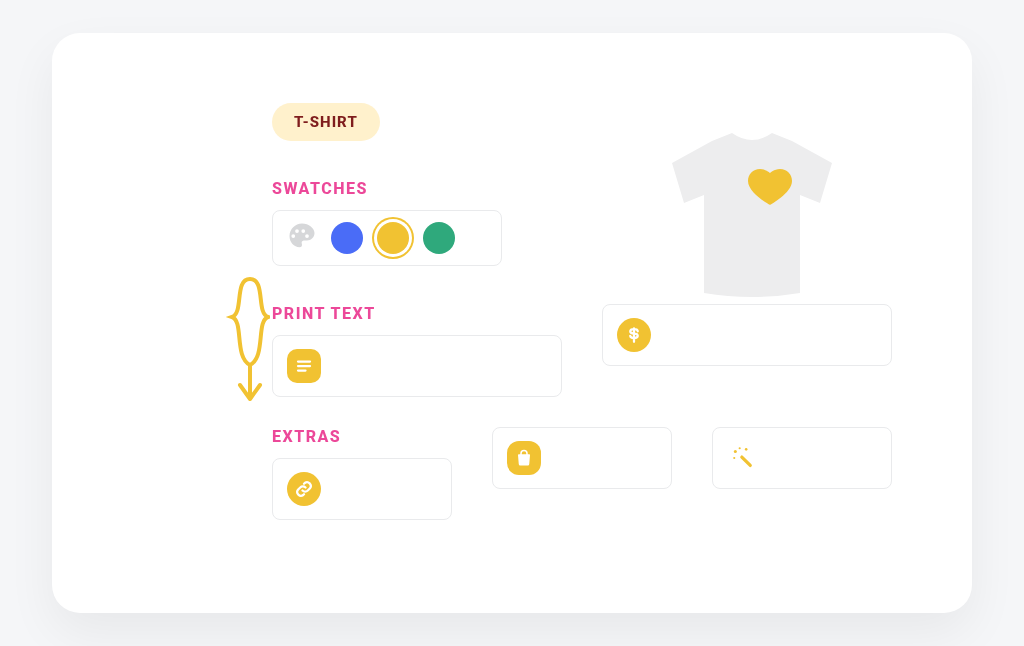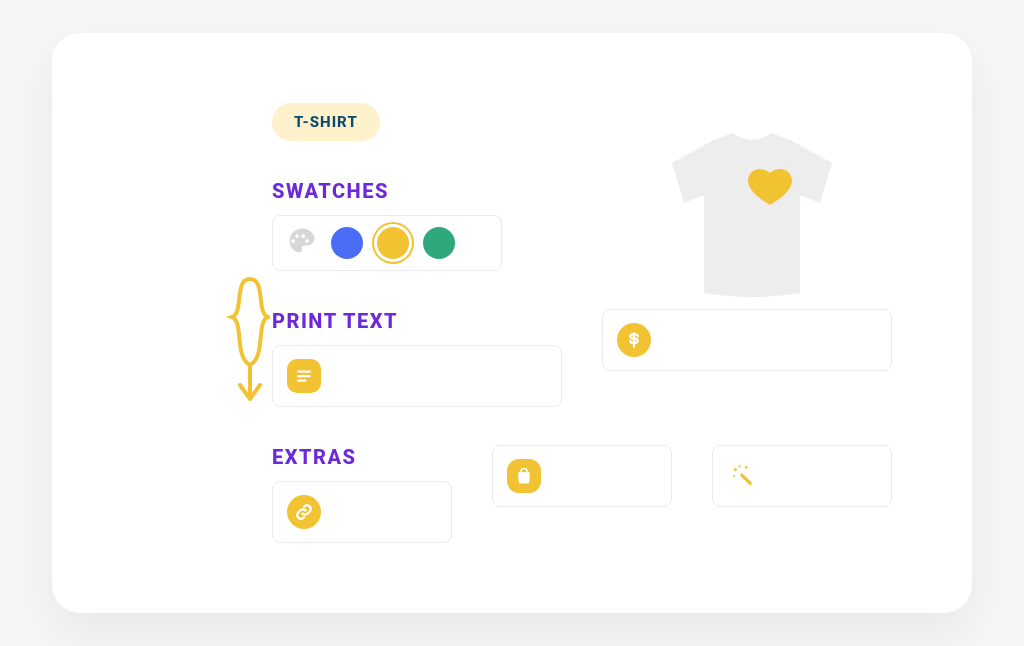--- a/index.html
+++ b/index.html
@@ -16,31 +16,31 @@
     height: 580px;
     background: #fff;
     border-radius: 28px;
     box-shadow: 0 20px 50px rgba(0,0,0,0.06);
     position: relative;
     padding: 70px 80px 60px 220px;
   }
   .badge {
     display: inline-block;
     background: #fff1cc;
-    color: #0c4a6e;
+    color: #7f1d1d;
     font-weight: 800;
     font-size: 15px;
     letter-spacing: 1px;
     padding: 10px 22px;
     border-radius: 22px;
   }
   .section-label {
-    color: #6d28d9;
+    color: #ec4899;
     font-weight: 800;
-    font-size: 20px;
+    font-size: 16px;
     letter-spacing: 1.5px;
     margin-bottom: 12px;
   }
   .row { display: flex; gap: 40px; }
   .col { flex: 1; }
   .swatches-box {
     border: 1px solid #e9eaec;
     border-radius: 8px;
     padding: 10px 14px;
     display: flex;
@@ -84,21 +84,21 @@
     pointer-events:none;
   }
   
   .tshirt {
     position:absolute;
     right: 120px;
     top: 80px;
     width: 200px;
     height: 200px;
   }
-  .mt-30 { margin-top: 38px; }
+  .mt-30 { margin-top: 30px; }
   .mt-38 { margin-top: 38px; }
 </style>
 </head>
 <body>
 
 <div class="card">
 
   
   <div class="tshirt">
     <svg viewBox="0 0 200 200" width="200" height="200">

